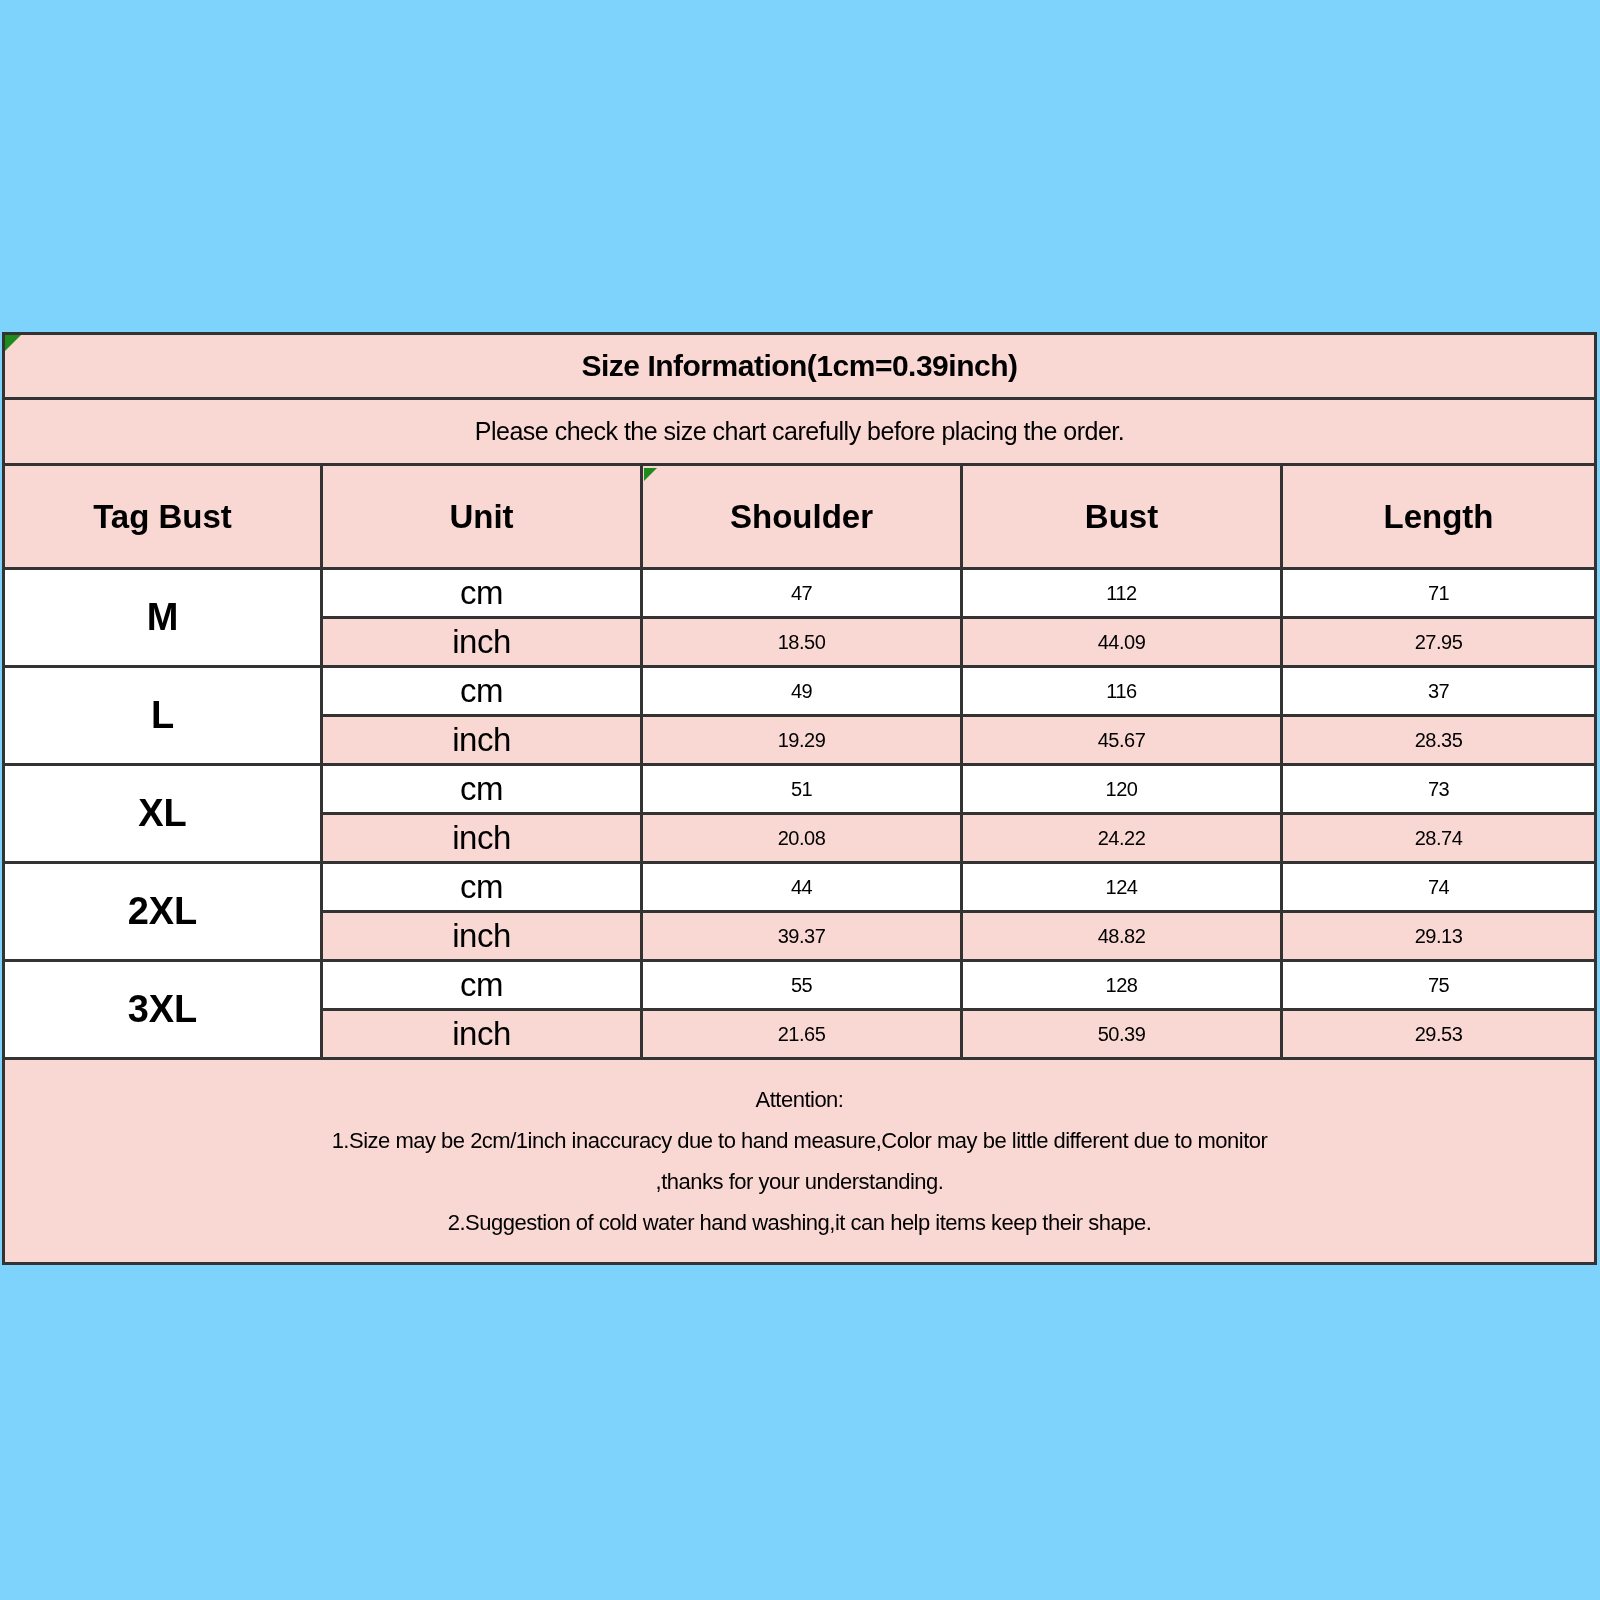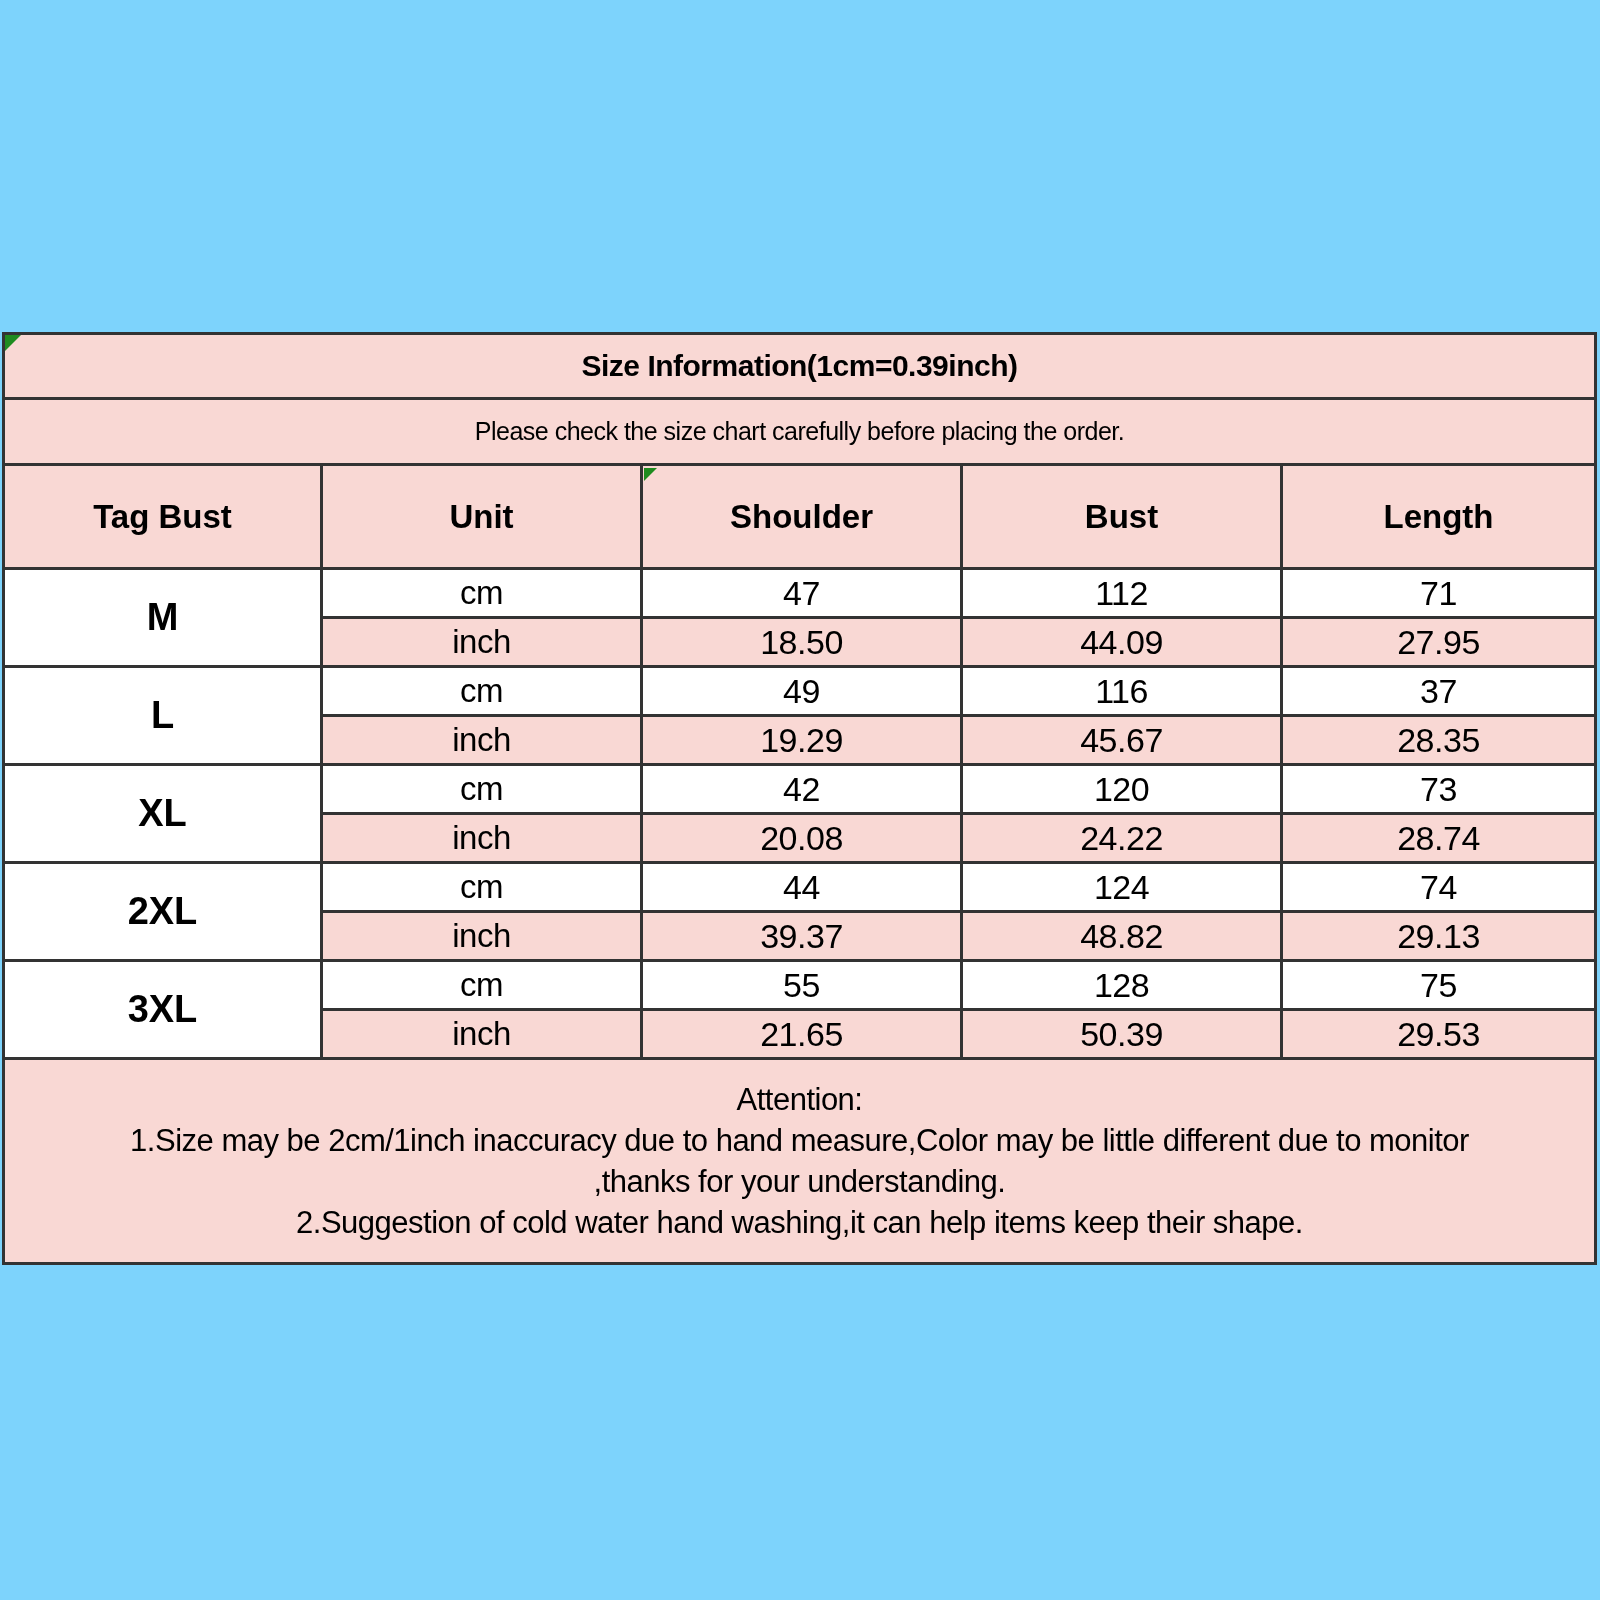--- a/index.html
+++ b/index.html
@@ -56,28 +56,28 @@
   }
   .tag-cell {
     font-size: 38px;
     font-weight: bold;
   }
   .unit-cell {
     font-size: 33px;
     letter-spacing: -0.5px;
   }
   .num-cell {
-    font-size: 34px;
+    font-size: 20px;
     letter-spacing: -0.5px;
   }
   .att-cell {
     text-align: left;
     vertical-align: top;
     padding: 22px 10px 0 8px;
-    font-size: 31px;
+    font-size: 22px;
     letter-spacing: -0.5px;
   }
   .att-line { line-height: 41px; white-space: nowrap; }
 
   .corner-flag {
     position: absolute;
     width: 0;
     height: 0;
     border-top: 16px solid #1f8b1f;
     border-right: 16px solid transparent;
@@ -151,21 +151,21 @@
       <tr class="r-data">
         <td class="pink unit-cell">inch</td>
         <td class="pink num-cell">19.29</td>
         <td class="pink num-cell">45.67</td>
         <td class="pink num-cell">28.35</td>
       </tr>
 
       <tr class="r-data">
         <td rowspan="2" class="white tag-cell">XL</td>
         <td class="white unit-cell">cm</td>
-        <td class="white num-cell">42</td>
+        <td class="white num-cell">51</td>
         <td class="white num-cell">120</td>
         <td class="white num-cell">73</td>
       </tr>
       <tr class="r-data">
         <td class="pink unit-cell">inch</td>
         <td class="pink num-cell">20.08</td>
         <td class="pink num-cell">24.22</td>
         <td class="pink num-cell">28.74</td>
       </tr>
 

